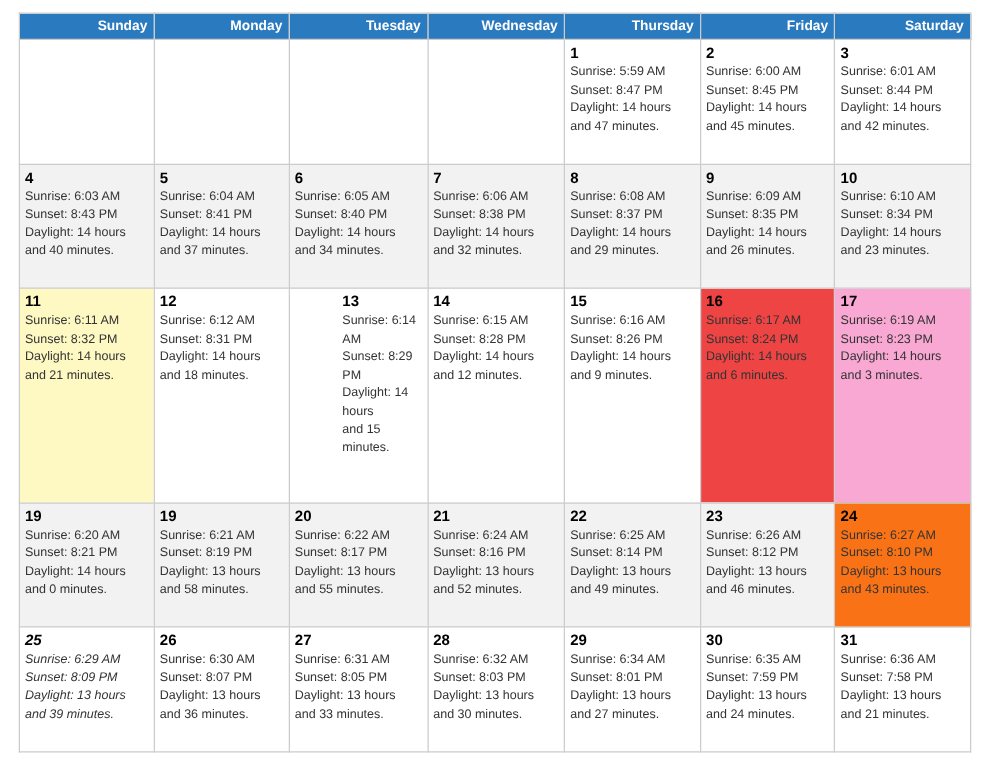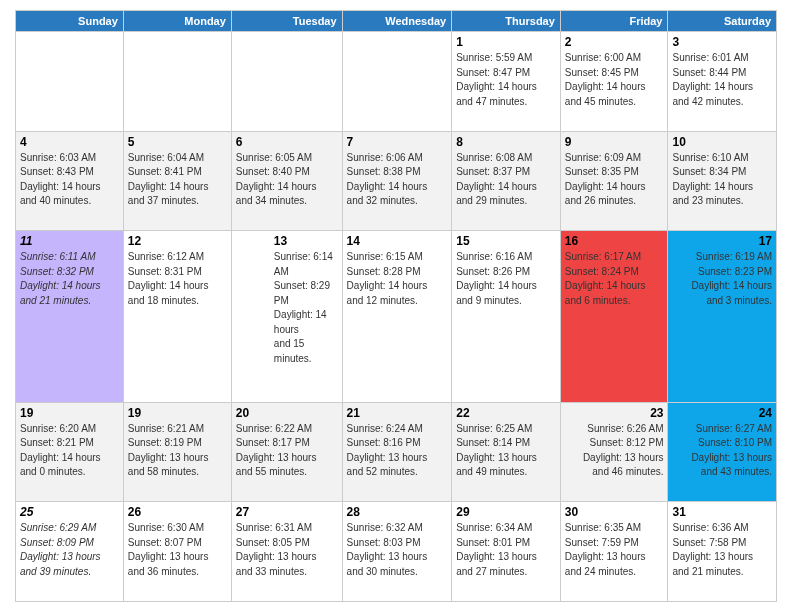--- a/index.html
+++ b/index.html
@@ -142,21 +142,21 @@
           <td style="background: rgb(242, 242, 242);">
             <div class="day-num">9</div>
             <div class="day-info">Sunrise: 6:09 AM<br>Sunset: 8:35 PM<br>Daylight: 14 hours<br>and 26 minutes.</div>
           </td>
           <td style="background: rgb(242, 242, 242);">
             <div class="day-num">10</div>
             <div class="day-info">Sunrise: 6:10 AM<br>Sunset: 8:34 PM<br>Daylight: 14 hours<br>and 23 minutes.</div>
           </td>
         </tr>
         <tr>
-          <td style="background: #c4b5fd; font-style: italic;">
+          <td style="background: #fef9c3;">
             <div class="day-num">11</div>
             <div class="day-info">Sunrise: 6:11 AM<br>Sunset: 8:32 PM<br>Daylight: 14 hours<br>and 21 minutes.</div>
           </td>
           <td style="background: rgb(255, 255, 255);">
             <div class="day-num">12</div>
             <div class="day-info">Sunrise: 6:12 AM<br>Sunset: 8:31 PM<br>Daylight: 14 hours<br>and 18 minutes.</div>
           </td>
           <td style="background: rgb(255, 255, 255); padding-left: 42px;">
             <div class="day-num">13</div>
             <div class="day-info">Sunrise: 6:14 AM<br>Sunset: 8:29 PM<br>Daylight: 14 hours<br>and 15 minutes.</div>
@@ -166,21 +166,21 @@
             <div class="day-info">Sunrise: 6:15 AM<br>Sunset: 8:28 PM<br>Daylight: 14 hours<br>and 12 minutes.</div>
           </td>
           <td style="background: rgb(255, 255, 255);">
             <div class="day-num">15</div>
             <div class="day-info">Sunrise: 6:16 AM<br>Sunset: 8:26 PM<br>Daylight: 14 hours<br>and 9 minutes.</div>
           </td>
           <td style="background: #ef4444;">
             <div class="day-num">16</div>
             <div class="day-info">Sunrise: 6:17 AM<br>Sunset: 8:24 PM<br>Daylight: 14 hours<br>and 6 minutes.</div>
           </td>
-          <td style="background: #0ea5e9; text-align: right;">
+          <td style="background: #f9a8d4;">
             <div class="day-num">17</div>
             <div class="day-info">Sunrise: 6:19 AM<br>Sunset: 8:23 PM<br>Daylight: 14 hours<br>and 3 minutes.</div>
           </td>
         </tr>
         <tr>
           <td style="background: rgb(242, 242, 242);">
             <div class="day-num">19</div>
             <div class="day-info">Sunrise: 6:20 AM<br>Sunset: 8:21 PM<br>Daylight: 14 hours<br>and 0 minutes.</div>
           </td>
           <td style="background: rgb(242, 242, 242);">
@@ -192,25 +192,25 @@
             <div class="day-info">Sunrise: 6:22 AM<br>Sunset: 8:17 PM<br>Daylight: 13 hours<br>and 55 minutes.</div>
           </td>
           <td style="background: rgb(242, 242, 242);">
             <div class="day-num">21</div>
             <div class="day-info">Sunrise: 6:24 AM<br>Sunset: 8:16 PM<br>Daylight: 13 hours<br>and 52 minutes.</div>
           </td>
           <td style="background: rgb(242, 242, 242);">
             <div class="day-num">22</div>
             <div class="day-info">Sunrise: 6:25 AM<br>Sunset: 8:14 PM<br>Daylight: 13 hours<br>and 49 minutes.</div>
           </td>
-          <td style="background: rgb(242, 242, 242); text-align: right;">
+          <td style="background: rgb(242, 242, 242);">
             <div class="day-num">23</div>
             <div class="day-info">Sunrise: 6:26 AM<br>Sunset: 8:12 PM<br>Daylight: 13 hours<br>and 46 minutes.</div>
           </td>
-          <td style="background: #0ea5e9; text-align: right;">
+          <td style="background: #f97316;">
             <div class="day-num">24</div>
             <div class="day-info">Sunrise: 6:27 AM<br>Sunset: 8:10 PM<br>Daylight: 13 hours<br>and 43 minutes.</div>
           </td>
         </tr>
         <tr>
           <td style="background: rgb(255, 255, 255); font-style: italic;">
             <div class="day-num">25</div>
             <div class="day-info">Sunrise: 6:29 AM<br>Sunset: 8:09 PM<br>Daylight: 13 hours<br>and 39 minutes.</div>
           </td>
           <td style="background: rgb(255, 255, 255);">

